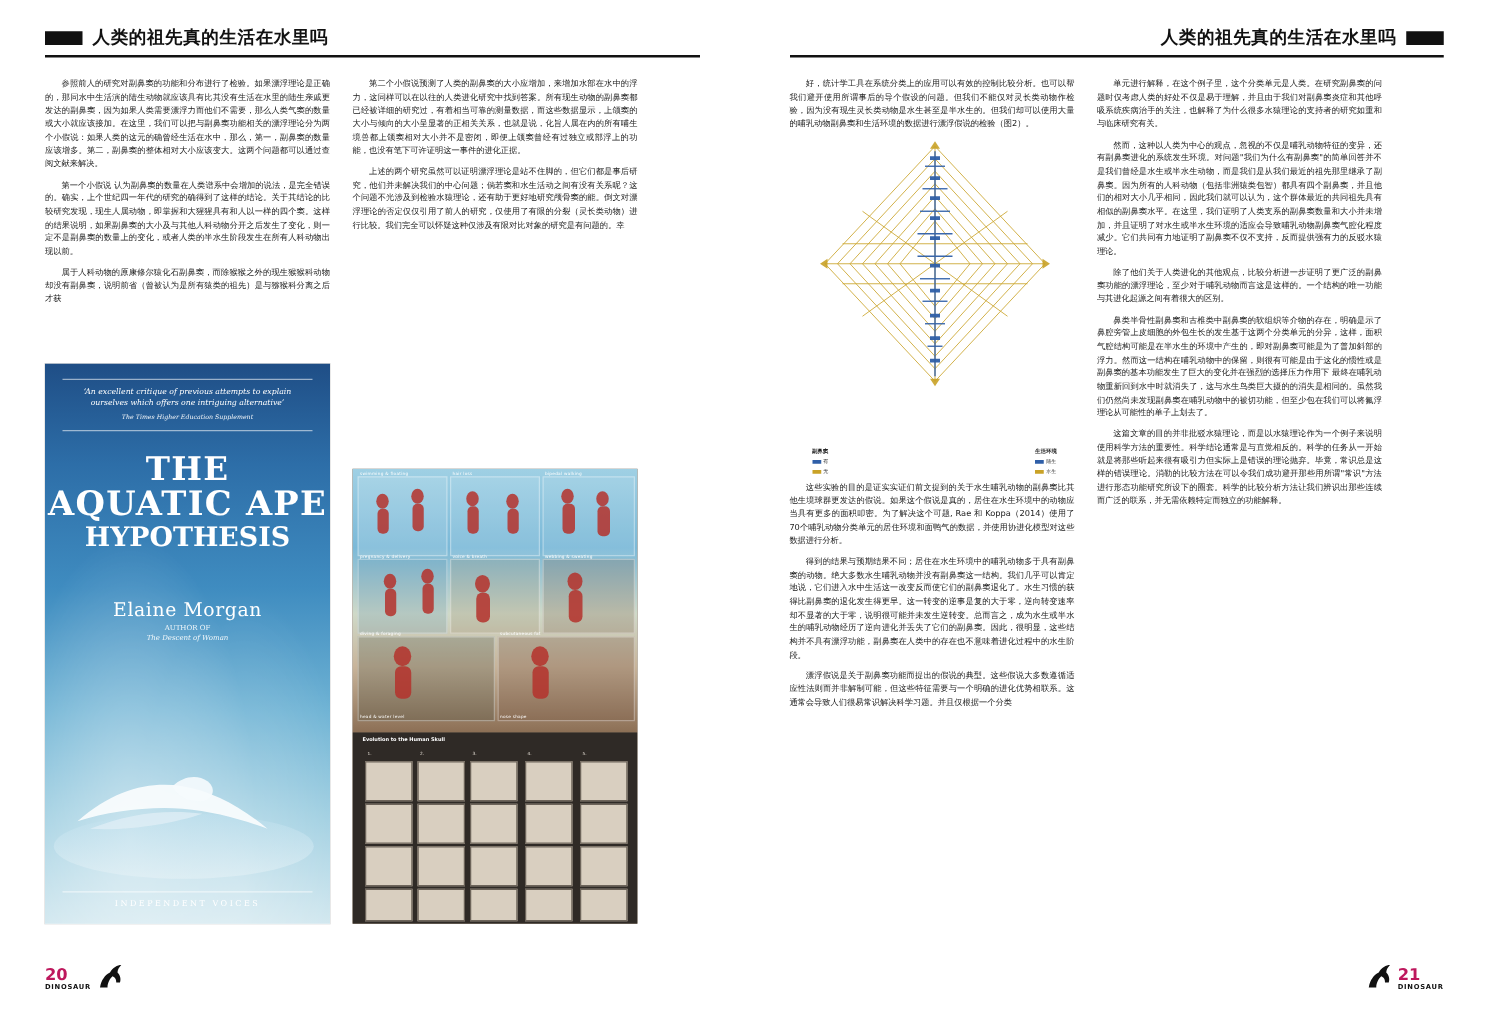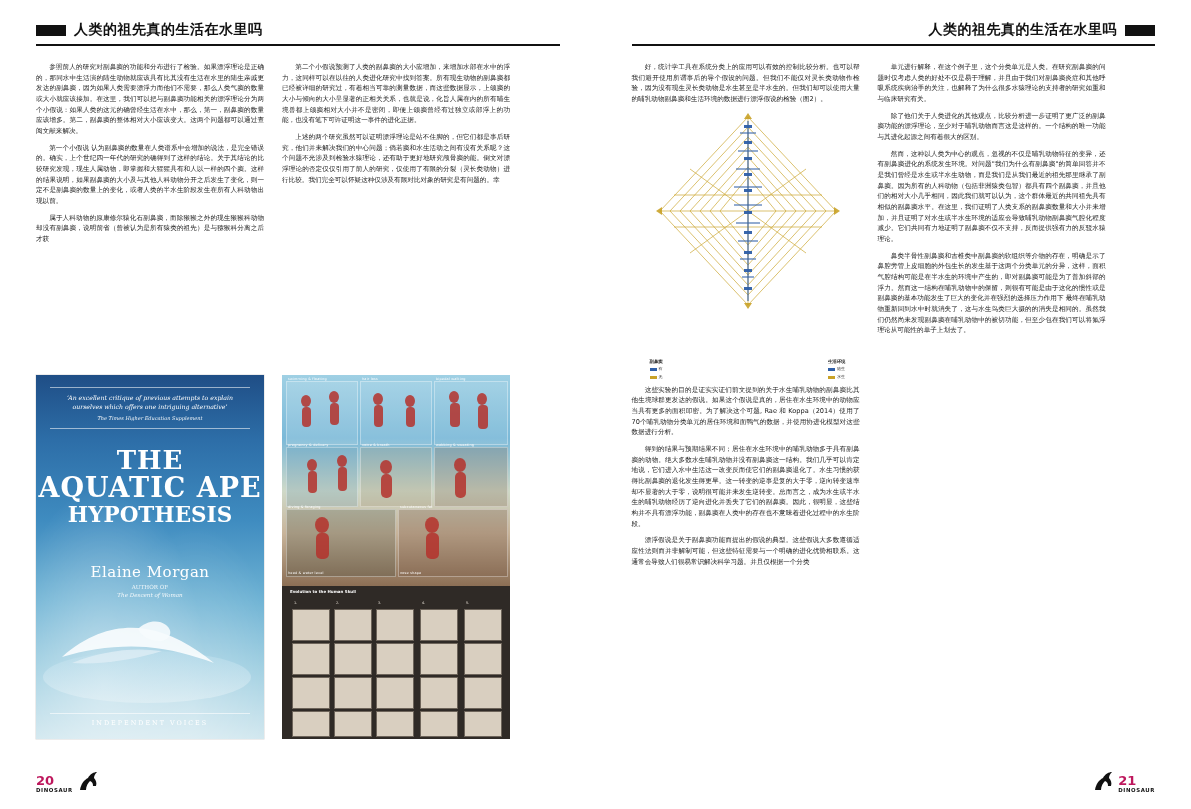--- a/index.html
+++ b/index.html
@@ -55,21 +55,21 @@
   .folio .num{
     font-size:13px;font-weight:bold;color:#be185d;line-height:1;
   }
   .folio .brand{
     font-size:5.4px;font-weight:bold;letter-spacing:.6px;color:#111;
   }
   .dinoglyph{width:22px;height:24px;display:block;}
 
   
   .bookcover{
-    position:absolute;left:36px;bottom:70px;width:228px;height:364px;
+    position:absolute;left:36px;bottom:70px;width:228px;height:448px;
     background:linear-gradient(180deg,#1f4e86 0%,#2d6ea8 18%,#3f8cc0 40%,#6fb3d4 62%,#9ccde0 80%,#cfe6ee 100%);
     overflow:hidden;
     box-shadow:0 0 0 0.5px rgba(0,0,0,.15);
   }
   .bc-grain{position:absolute;inset:0;
     background:
       radial-gradient(ellipse at 30% 85%, rgba(255,255,255,.55), rgba(255,255,255,0) 45%),
       radial-gradient(ellipse at 70% 95%, rgba(255,255,255,.35), rgba(255,255,255,0) 40%);
     mix-blend-mode:screen;opacity:.8;}
   .bc-quote{
@@ -376,23 +376,24 @@
           </div>
         </div>
 
         <p>这些实验的目的是证实实证们前文提到的关于水生哺乳动物的副鼻窦比其他生境球群更发达的假说。如果这个假说是真的，居住在水生环境中的动物应当具有更多的面积叩密。为了解决这个可题, Rae 和 Koppa（2014）使用了70个哺乳动物分类单元的居住环境和面鸭气的数据，并使用协进化模型对这些数据进行分析。</p>
         <p>得到的结果与预期结果不同；居住在水生环境中的哺乳动物多于具有副鼻窦的动物。绝大多数水生哺乳动物并没有副鼻窦这一结构。我们几乎可以肯定地说，它们进入水中生活这一改变反而使它们的副鼻窦退化了。水生习惯的获得比副鼻窦的退化发生得更早。这一转变的逆事是复的大于零，逆向转变速率却不显著的大于零，说明很可能并未发生逆转变。总而言之，成为水生或半水生的哺乳动物经历了逆向进化并丢失了它们的副鼻窦。因此，很明显，这些结构并不具有漂浮功能，副鼻窦在人类中的存在也不意味着进化过程中的水生阶段。</p>
         <p>漂浮假说是关于副鼻窦功能而提出的假说的典型。这些假说大多数遵循适应性法则而并非解制可能，但这些特征需要与一个明确的进化优势相联系。这通常会导致人们很易常识解决科学习题。并且仅根据一个分类</p>
       </div>
 
       <div class="col">
         <p>单元进行解释，在这个例子里，这个分类单元是人类。在研究副鼻窦的问题时仅考虑人类的好处不仅是易于理解，并且由于我们对副鼻窦炎症和其他呼吸系统疾病治手的关注，也解释了为什么很多水猿理论的支持者的研究如重和与临床研究有关。</p>
+        <p>然而，这种以人类为中心的观点，忽视的不仅是哺乳动物特征的变异，还有副鼻窦进化的系统发生环境。对问题"我们为什么有副鼻窦"的简单回答并不是我们曾经是水生或半水生动物，而是我们是从我们最近的祖先那里继承了副鼻窦。因为所有的人科动物（包括非洲猿类包智）都具有四个副鼻窦，并且他们的相对大小几乎相同，因此我们就可以认为，这个群体最近的共同祖先具有相似的副鼻窦水平。在这里，我们证明了人类支系的副鼻窦数量和大小并未增加，并且证明了对水生或半水生环境的适应会导致哺乳动物副鼻窦气腔化程度减少。它们共同有力地证明了副鼻窦不仅不支持，反而提供强有力的反驳水猿理论。</p>
         <p>除了他们关于人类进化的其他观点，比较分析进一步证明了更广泛的副鼻窦功能的漂浮理论，至少对于哺乳动物而言这是这样的。一个结构的唯一功能与其进化起源之间有着很大的区别。</p>
-        <p>然而，这种以人类为中心的观点，忽视的不仅是哺乳动物特征的变异，还有副鼻窦进化的系统发生环境。对问题"我们为什么有副鼻窦"的简单回答并不是我们曾经是水生或半水生动物，而是我们是从我们最近的祖先那里继承了副鼻窦。因为所有的人科动物（包括非洲猿类包智）都具有四个副鼻窦，并且他们的相对大小几乎相同，因此我们就可以认为，这个群体最近的共同祖先具有相似的副鼻窦水平。在这里，我们证明了人类支系的副鼻窦数量和大小并未增加，并且证明了对水生或半水生环境的适应会导致哺乳动物副鼻窦气腔化程度减少。它们共同有力地证明了副鼻窦不仅不支持，反而提供强有力的反驳水猿理论。</p>
         <p>鼻类半骨性副鼻窦和古椎类中副鼻窦的软组织等介物的存在，明确是示了鼻腔旁管上皮细胞的外包生长的发生基于这两个分类单元的分异，这样，面积气腔结构可能是在半水生的环境中产生的，即对副鼻窦可能是为了普加斜部的浮力。然而这一结构在哺乳动物中的保留，则很有可能是由于这化的惯性或是副鼻窦的基本功能发生了巨大的变化并在强烈的选择压力作用下 最终在哺乳动物重新回到水中时就消失了，这与水生鸟类巨大摄的的消失是相同的。虽然我们仍然尚未发现副鼻窦在哺乳动物中的被切功能，但至少包在我们可以将氟浮理论从可能性的单子上划去了。</p>
+        <p>这篇文章的目的并非批驳水猿理论，而是以水猿理论作为一个例子来说明使用科学方法的重要性。科学结论通常是与直觉相反的。科学的任务从一开始就是将那些听起来很有吸引力但实际上是错误的理论抛弃。毕竟，常识总是这样的错误理论。消勒的比较方法在可以令我们成功避开那些用所谓"常识"方法进行形态功能研究所设下的圈套。科学的比较分析方法让我们辨识出那些连续而广泛的联系，并无需依赖特定而独立的功能解释。</p>
       </div>
     </div>
 
     <div class="folio right">
       <svg class="dinoglyph" viewBox="0 0 22 24">
         <path d="M3 21 C4 15 7 11 11 9 C13 5 17 3 20 3 C18 5 17 7 17 9 C19 11 20 14 19 17 L16 17 C16 14 15 13 13 12 C11 14 9 17 9 21 Z" fill="#111"></path>
       </svg>
       <div>
         <div class="num">21</div>
         <div class="brand">DINOSAUR</div>

